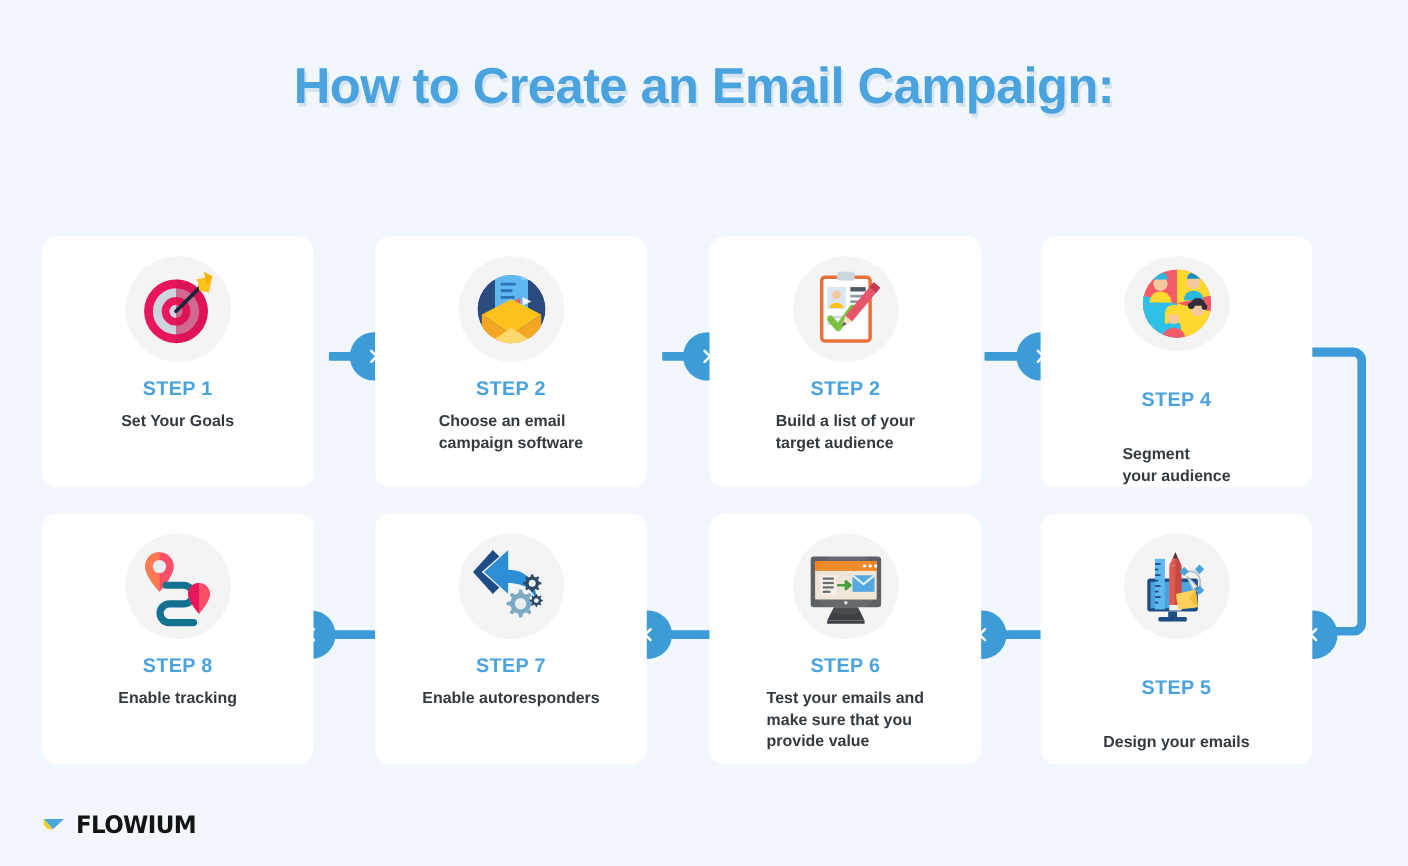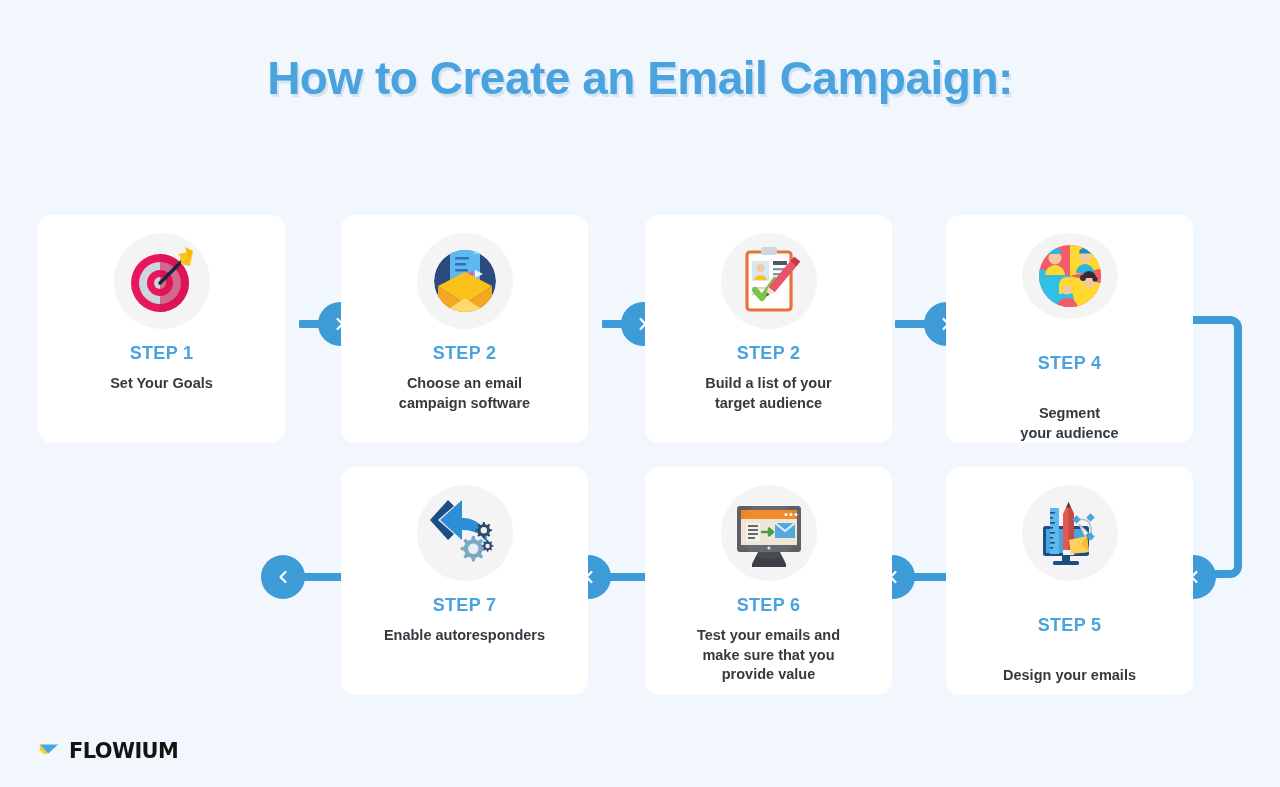--- a/index.html
+++ b/index.html
@@ -72,21 +72,20 @@
     font-weight: bold;
     color: #4aa3df;
     letter-spacing: 0.3px;
     margin-bottom: 10px;
   }
 
   .step-desc {
     font-size: 14.5px;
     font-weight: bold;
     color: #333a40;
-    text-align: center;
     line-height: 19.5px;
     padding: 0 16px;
     white-space: pre-line;
   }
 
   
   .conn-line {
     position: absolute;
     background: #3d9bd8;
     height: 8px;
@@ -299,20 +298,34 @@
           <path d="M28 48 a8 8 0 0 1 16 0 l0 9 l-3.5 0 l0 -8 l-9 0 l0 8 l-3.5 0 z" fill="#ffd92f"></path>
           <path d="M25 72 a11 11 0 0 1 22 0 z" fill="#f45b69"></path>
         </g>
       </svg>
     </div>
     <div class="step-label">STEP 4</div>
     <div class="step-desc">Segment
 your audience</div>
   </div>
 
+  <div class="card card-r2 col1">
+    <div class="icon-wrap">
+      <svg width="78" height="78" viewBox="0 0 78 78">
+        <path d="M22 8 a13 13 0 0 1 13 13 c0 9 -13 23 -13 23 s-13 -14 -13 -23 a13 13 0 0 1 13 -13 z" fill="#fa4f68"></path>
+        <path d="M22 8 a13 13 0 0 0 -13 13 c0 9 13 23 13 23 z" fill="#fd7a52"></path>
+        <circle cx="22" cy="21" r="6" fill="#e9eef2"></circle>
+        <path d="M28 38 h16 a8.5 8.5 0 0 1 0 17 h-13 a8.5 8.5 0 0 0 0 17 h22" fill="none" stroke="#12728f" stroke-width="6.5" stroke-linecap="round" stroke-linejoin="round"></path>
+        <path d="M58 36 a10 10 0 0 1 10 10 c0 7 -10 18 -10 18 s-10 -11 -10 -18 a10 10 0 0 1 10 -10 z" fill="#fa4f68"></path>
+        <path d="M58 36 a10 10 0 0 0 -10 10 c0 7 10 18 10 18 z" fill="#e8175d"></path>
+      </svg>
+    </div>
+    <div class="step-label">STEP 8</div>
+    <div class="step-desc">Enable tracking</div>
+  </div>
 
   <div class="card card-r2 col2">
     <div class="icon-wrap">
       <svg width="78" height="78" viewBox="0 0 78 78">
         <path d="M36 6 L14 26 L36 46 L36 36 C52 36 60 44 62 54 C62 34 52 24 36 24 Z" fill="#2c8fd6"></path>
         <path d="M22 6 L4 26 L22 46 L28 40 L12 26 L28 12 Z" fill="#1c4e85"></path>
         <g transform="translate(34,42)">
           <path d="M12 0 l2.6 0 l0.8 3.4 l3 1.3 l2.9 -1.9 l1.9 1.9 l-1.9 2.9 l1.3 3 l3.4 0.8 l0 2.6 l-3.4 0.8 l-1.3 3 l1.9 2.9 l-1.9 1.9 l-2.9 -1.9 l-3 1.3 l-0.8 3.4 l-2.6 0 l-0.8 -3.4 l-3 -1.3 l-2.9 1.9 l-1.9 -1.9 l1.9 -2.9 l-1.3 -3 l-3.4 -0.8 l0 -2.6 l3.4 -0.8 l1.3 -3 l-1.9 -2.9 l1.9 -1.9 l2.9 1.9 l3 -1.3 z" fill="#7ca9c4"></path>
           <circle cx="13.3" cy="12.8" r="5.2" fill="#e9eef2"></circle>
         </g>

